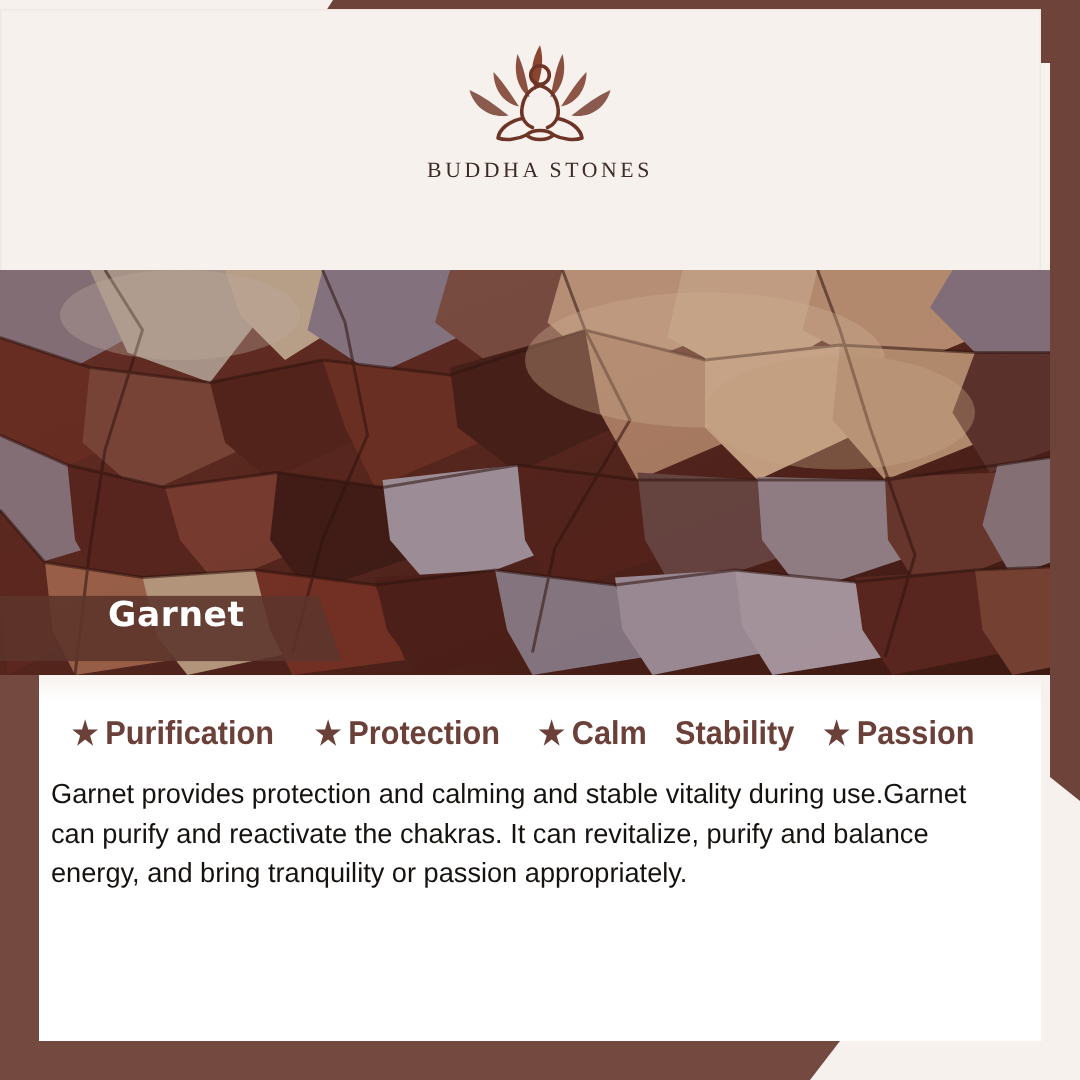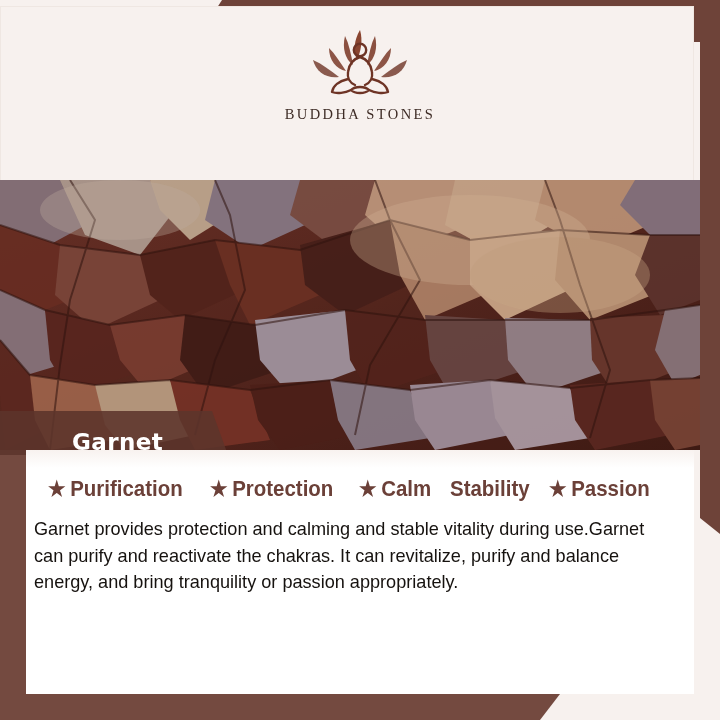--- a/index.html
+++ b/index.html
@@ -68,24 +68,24 @@
 
   
   .photo{
     position:absolute; left:0; top:180px; width:700px; height:270px;
     overflow:hidden; background:#5c2a22;
   }
   .photo svg{ display:block; width:100%; height:100%; }
 
   
   .garnet-banner{
-    position:absolute; left:0; top:411px; width:228px; height:44px;
+    position:absolute; left:0; top:397px; width:228px; height:44px;
     background:rgba(92,52,43,.88);
     clip-path:polygon(0 0, 212px 0, 100% 100%, 0 100%);
-    display:flex; align-items:flex-end;
+    display:flex; align-items:flex-start;
   }
   .garnet-text{
     margin-left:72px; color:#ffffff; font-size:23px; font-weight:700;
     letter-spacing:.4px;
     font-family:"DejaVu Sans","Liberation Sans",sans-serif;
   }
 
   
   .content{
     position:absolute; left:26px; top:450px; width:668px; height:244px;

